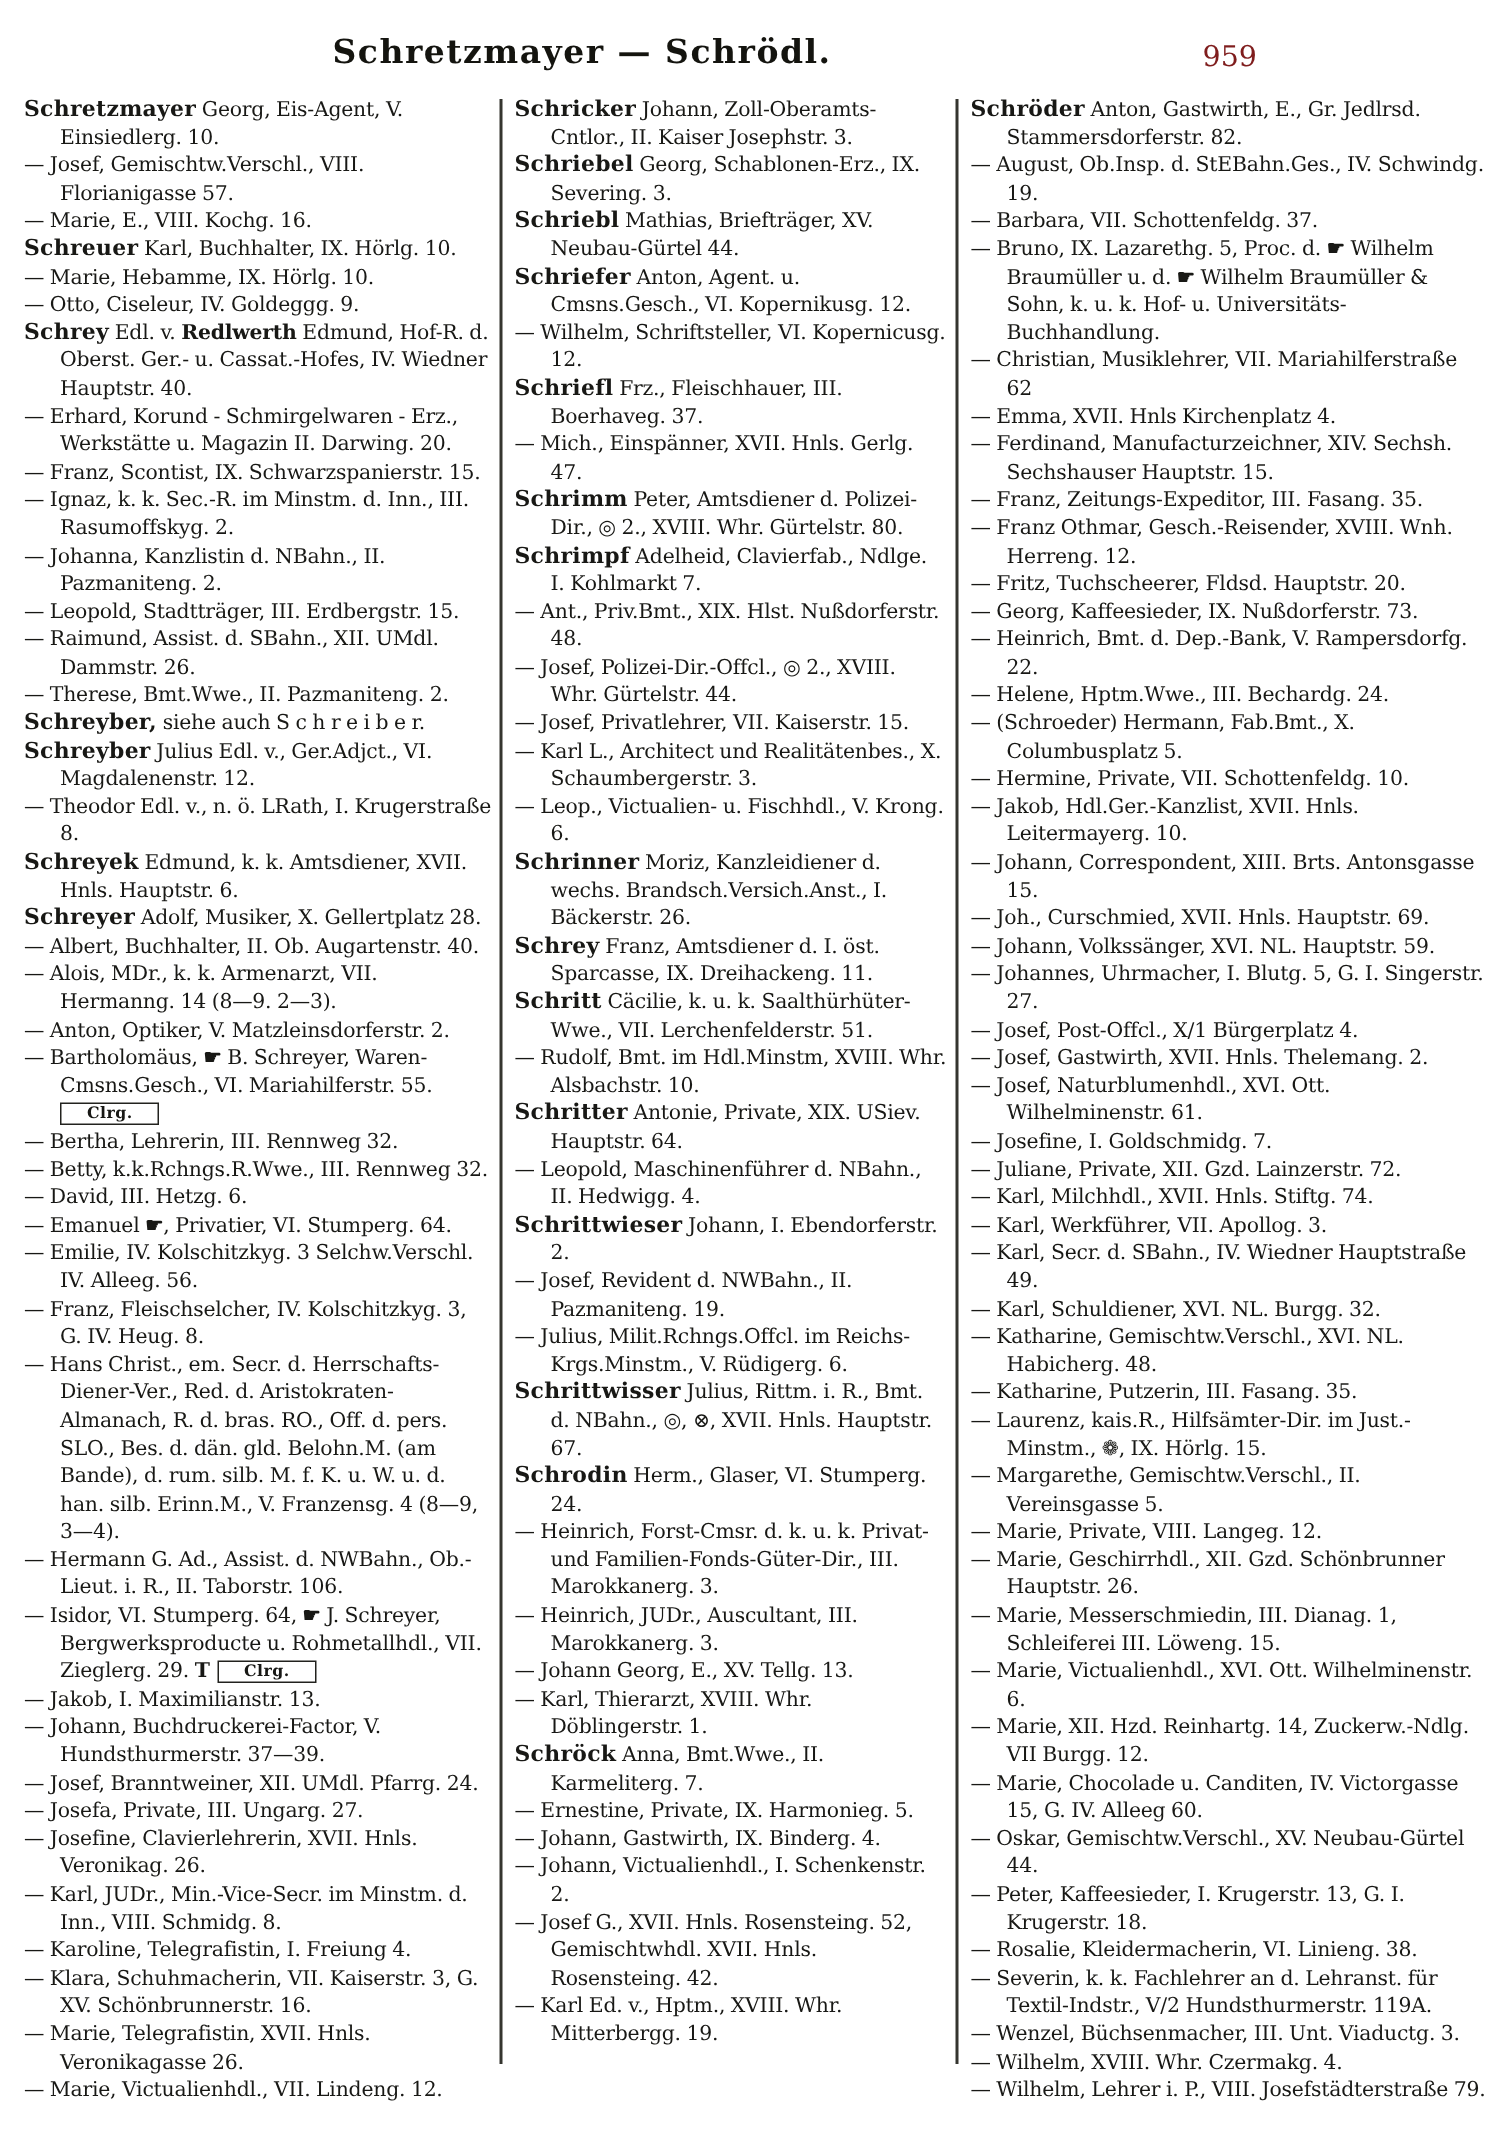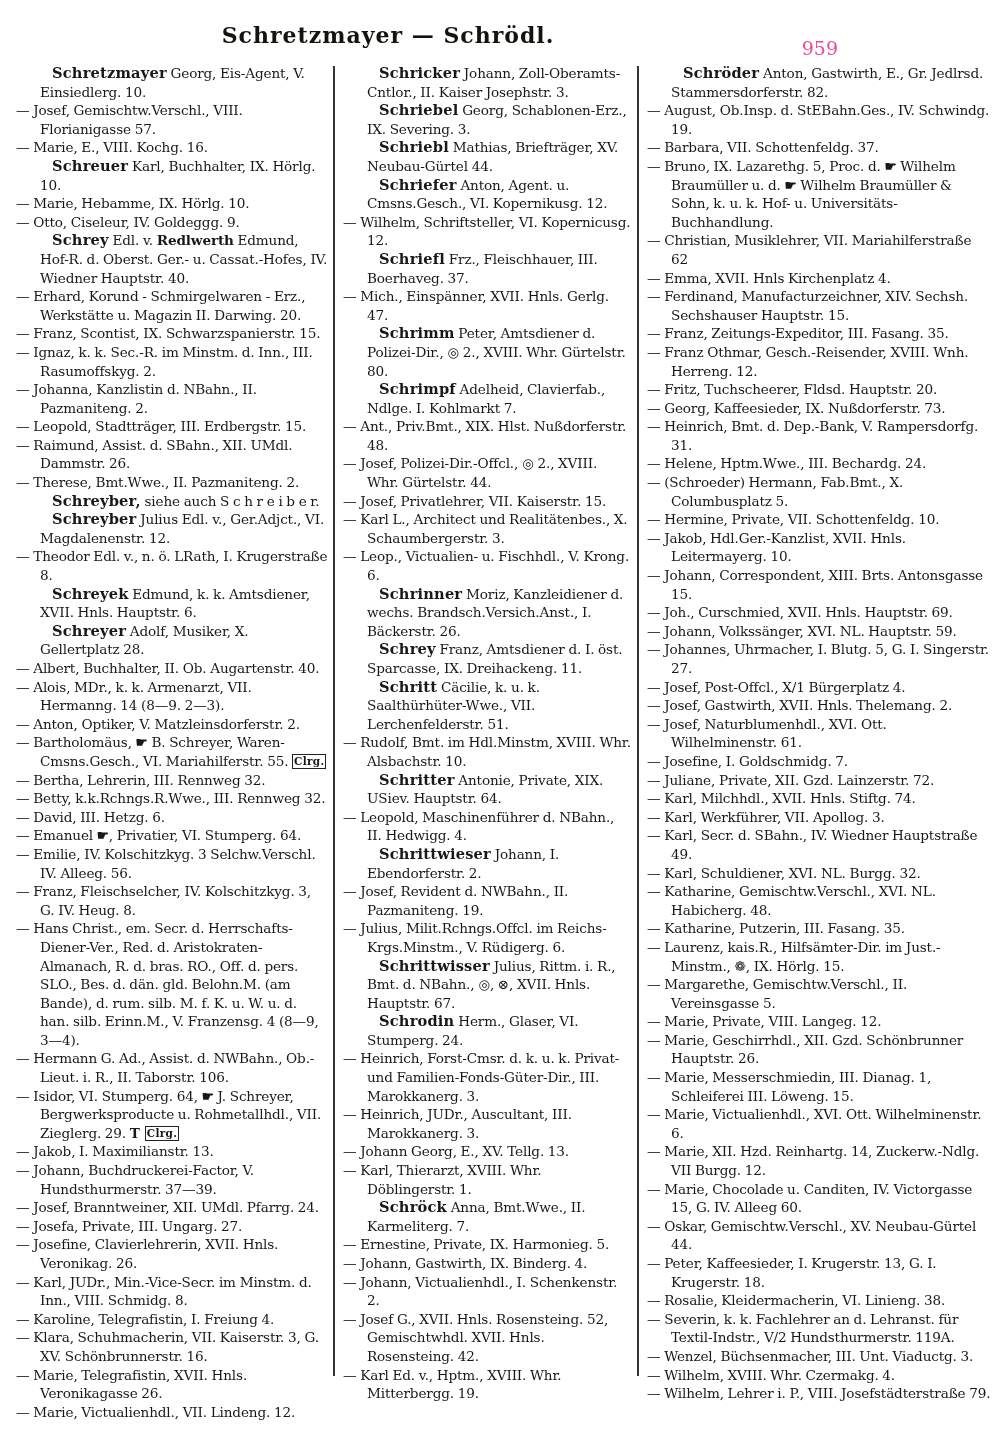--- a/index.html
+++ b/index.html
@@ -15,33 +15,33 @@
       #b2b2ae;
     color:#181815;
   }
   .page{position:absolute;inset:0;}
   .header{position:absolute;top:22px;left:0;width:896px;height:34px;}
   .header-title{
     position:absolute;left:0;right:120px;text-align:center;
     font-weight:bold;font-size:22px;letter-spacing:1px;color:#14140f;
   }
   .page-number{
-    position:absolute;right:58px;top:15px;font-size:19px;color:#ec4899;
+    position:absolute;right:58px;top:5px;font-size:19px;color:#7f1d1d;
   }
   .rule-v{position:absolute;top:66px;bottom:60px;width:1.5px;background:#35352f;}
   .rule-v.r1{left:333px;}
   .rule-v.r2{left:637px;}
   .col{position:absolute;top:64px;font-size:13.6px;line-height:18.6px;text-align:left;}
   .col1{left:16px;width:312px;}
   .col2{left:343px;width:288px;}
   .col3{left:647px;width:344px;}
   p.entry{margin:0;padding-left:24px;text-indent:-24px;word-spacing:-0.4px;letter-spacing:-0.15px;}
-  p.entry b.head{font-size:14.6px;letter-spacing:0.2px;margin-left:36px;}
+  p.entry b.head{font-size:14.6px;letter-spacing:0.2px;}
   .boxed{
-    display:inline-block;border:1.5px solid #22221e;padding:0 1px;
+    display:inline-block;border:1.5px solid #22221e;padding:0 17px;
     font-size:10.5px;font-weight:bold;line-height:13px;text-indent:0;
     vertical-align:1px;letter-spacing:0.3px;
   }
   .hand-icon{font-style:normal;font-weight:bold;}
   .tele{font-weight:bold;letter-spacing:1px;}
 </style>
 </head>
 <body>
 
 <div class="page">
@@ -137,21 +137,21 @@
       <p class="entry">— August, Ob.Insp. d. StEBahn.Ges., IV. Schwindg. 19.</p>
       <p class="entry">— Barbara, VII. Schottenfeldg. 37.</p>
       <p class="entry">— Bruno, IX. Lazarethg. 5, Proc. d. <span class="hand-icon">☛</span> Wilhelm Braumüller u. d. <span class="hand-icon">☛</span> Wilhelm Braumüller &amp; Sohn, k. u. k. Hof- u. Universitäts-Buchhandlung.</p>
       <p class="entry">— Christian, Musiklehrer, VII. Mariahilferstraße 62</p>
       <p class="entry">— Emma, XVII. Hnls Kirchenplatz 4.</p>
       <p class="entry">— Ferdinand, Manufacturzeichner, XIV. Sechsh. Sechshauser Hauptstr. 15.</p>
       <p class="entry">— Franz, Zeitungs-Expeditor, III. Fasang. 35.</p>
       <p class="entry">— Franz Othmar, Gesch.-Reisender, XVIII. Wnh. Herreng. 12.</p>
       <p class="entry">— Fritz, Tuchscheerer, Fldsd. Hauptstr. 20.</p>
       <p class="entry">— Georg, Kaffeesieder, IX. Nußdorferstr. 73.</p>
-      <p class="entry">— Heinrich, Bmt. d. Dep.-Bank, V. Rampersdorfg. 31.</p>
+      <p class="entry">— Heinrich, Bmt. d. Dep.-Bank, V. Rampersdorfg. 22.</p>
       <p class="entry">— Helene, Hptm.Wwe., III. Bechardg. 24.</p>
       <p class="entry">— (Schroeder) Hermann, Fab.Bmt., X. Columbusplatz 5.</p>
       <p class="entry">— Hermine, Private, VII. Schottenfeldg. 10.</p>
       <p class="entry">— Jakob, Hdl.Ger.-Kanzlist, XVII. Hnls. Leitermayerg. 10.</p>
       <p class="entry">— Johann, Correspondent, XIII. Brts. Antonsgasse 15.</p>
       <p class="entry">— Joh., Curschmied, XVII. Hnls. Hauptstr. 69.</p>
       <p class="entry">— Johann, Volkssänger, XVI. NL. Hauptstr. 59.</p>
       <p class="entry">— Johannes, Uhrmacher, I. Blutg. 5, G. I. Singerstr. 27.</p>
       <p class="entry">— Josef, Post-Offcl., X/1 Bürgerplatz 4.</p>
       <p class="entry">— Josef, Gastwirth, XVII. Hnls. Thelemang. 2.</p>

